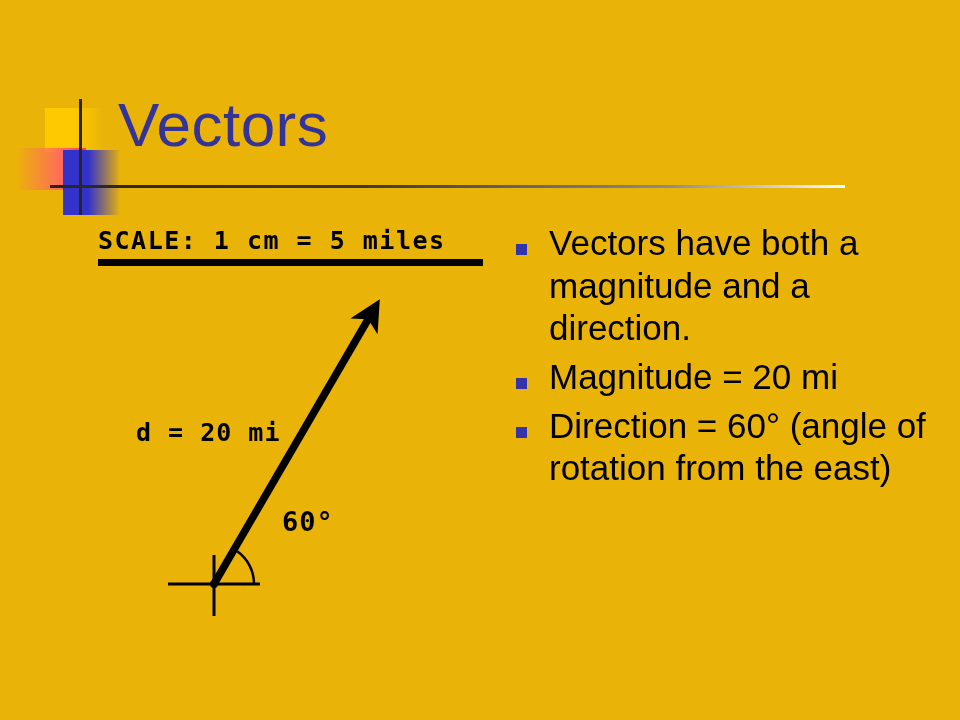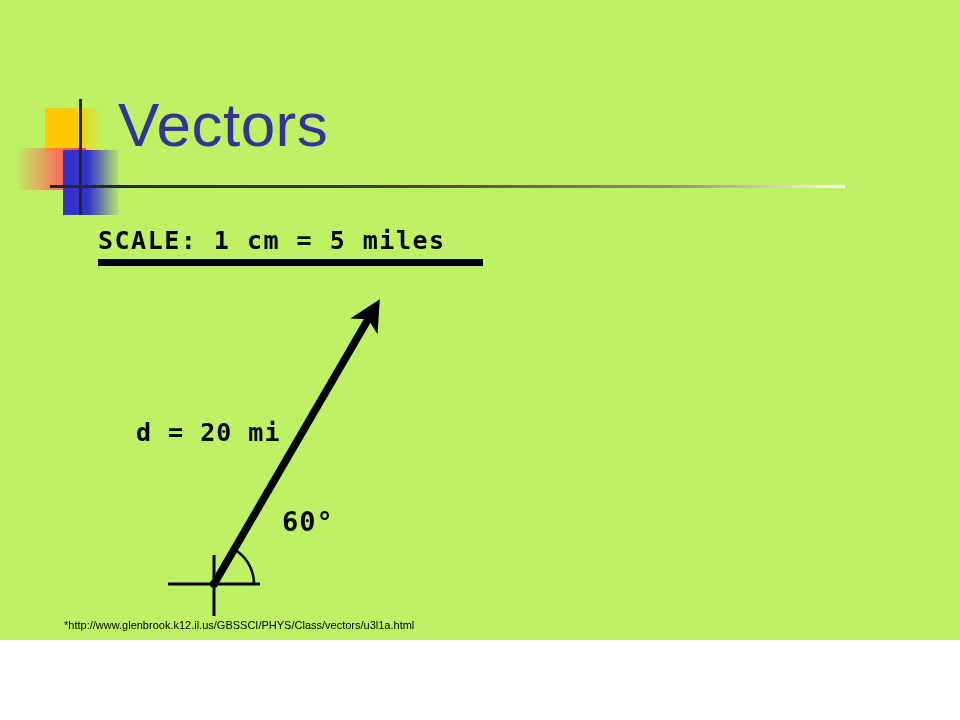--- a/index.html
+++ b/index.html
@@ -3,22 +3,22 @@
 <meta charset="utf-8">
 <style>
   html, body {
     margin: 0;
     padding: 0;
     background: #ffffff;
   }
   #slide {
     position: relative;
     width: 960px;
-    height: 640px;
-    background: #bef264;
+    height: 720px;
+    background: #eab308;
     overflow: hidden;
     font-family: "Liberation Sans", sans-serif;
   }
 
   
   .deco-yellow {
     position: absolute;
     left: 45px;
     top: 108px;
     width: 56px;
@@ -198,16 +198,29 @@
 
       <line x1="206" y1="366" x2="362" y2="98" stroke="#000000" stroke-width="7.5" stroke-linecap="butt" marker-end="url(#arrowhead)"></line>
 
       <circle cx="206" cy="366" r="4" fill="#000000"></circle>
     </svg>
 
     <div class="label-d">d = 20 mi</div>
     <div class="label-angle">60°</div>
   </div>
 
-  <div id="footnote">*http://www.glenbrook.k12.il.us/GBSSCI/PHYS/Class/vectors/u3l1a.html</div>
-
+
+  <div id="bullets">
+    <div class="bullet-row">
+      <span class="bullet-marker"></span>
+      <span class="bullet-text">Vectors have both a magnitude and a direction.</span>
+    </div>
+    <div class="bullet-row">
+      <span class="bullet-marker"></span>
+      <span class="bullet-text">Magnitude = 20 mi</span>
+    </div>
+    <div class="bullet-row">
+      <span class="bullet-marker"></span>
+      <span class="bullet-text">Direction = 60° (angle of rotation from the east)</span>
+    </div>
+  </div>
 
 </div>
 
 </body></html>

